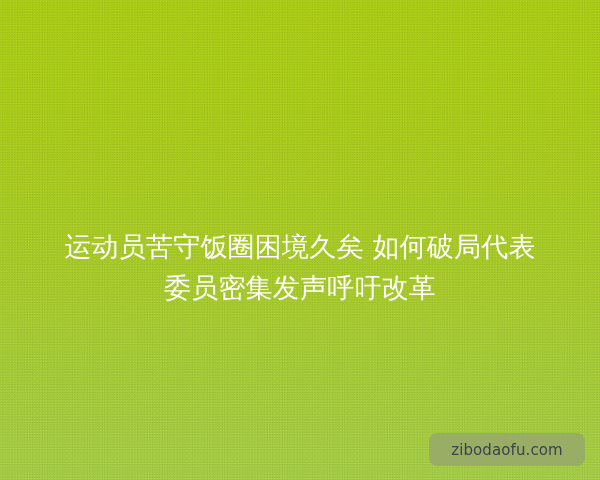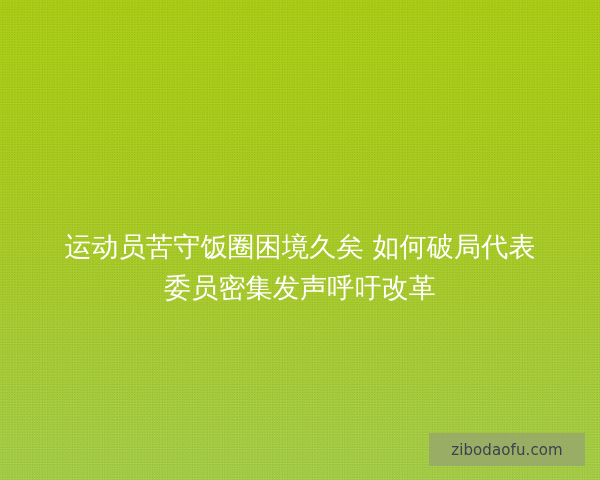--- a/index.html
+++ b/index.html
@@ -74,20 +74,21 @@
   #watermark-box {
     position: absolute;
     left: 429px;
     top: 433px;
     width: 156px;
     height: 33px;
     background: rgba(150, 165, 110, 0.78);
     display: flex;
     align-items: center;
     justify-content: center;
+    border-radius: 8px;
   }
   #watermark-text {
     color: #3b4250;
     font-size: 15px;
     letter-spacing: 0.1px;
     font-family: "DejaVu Sans", "Liberation Sans", sans-serif;
   }
 </style>
 </head>
 <body>

